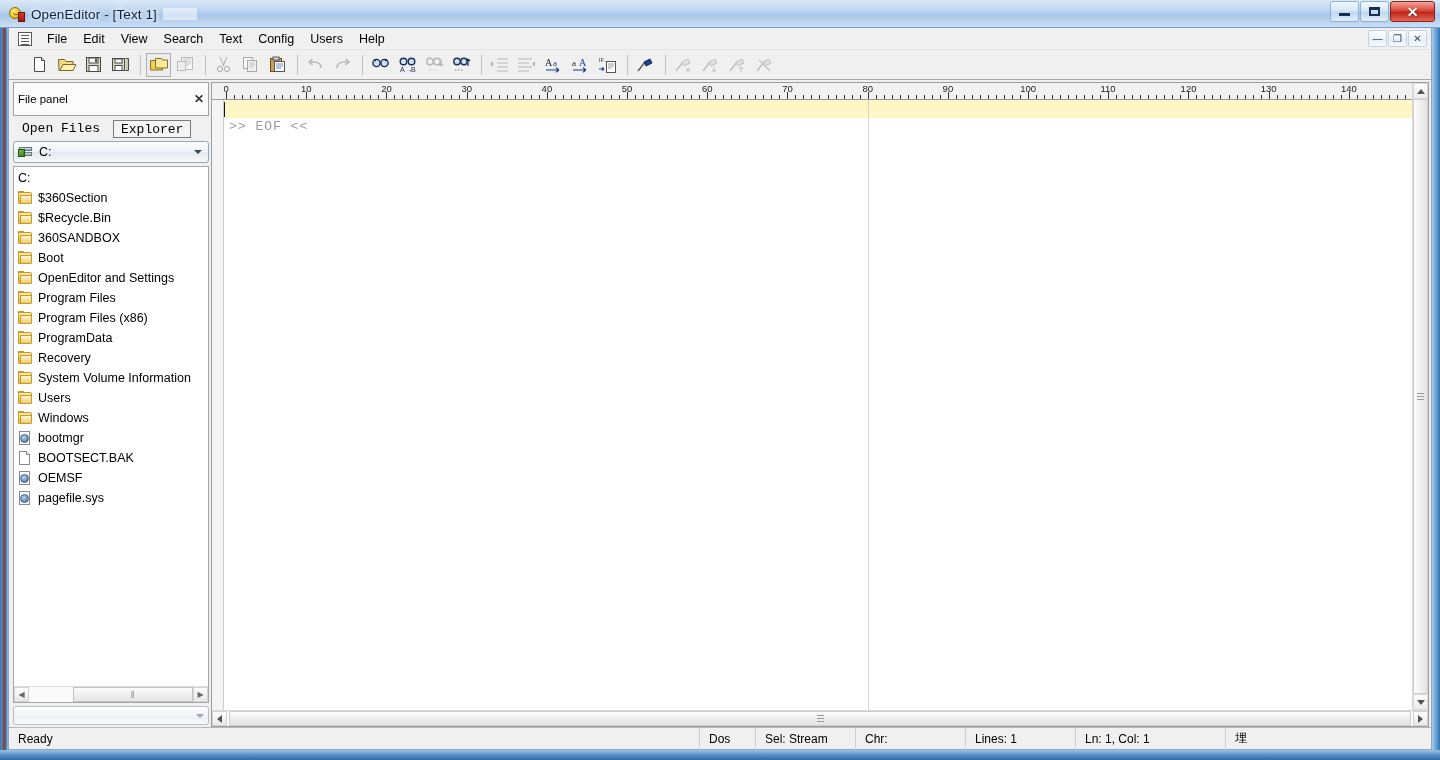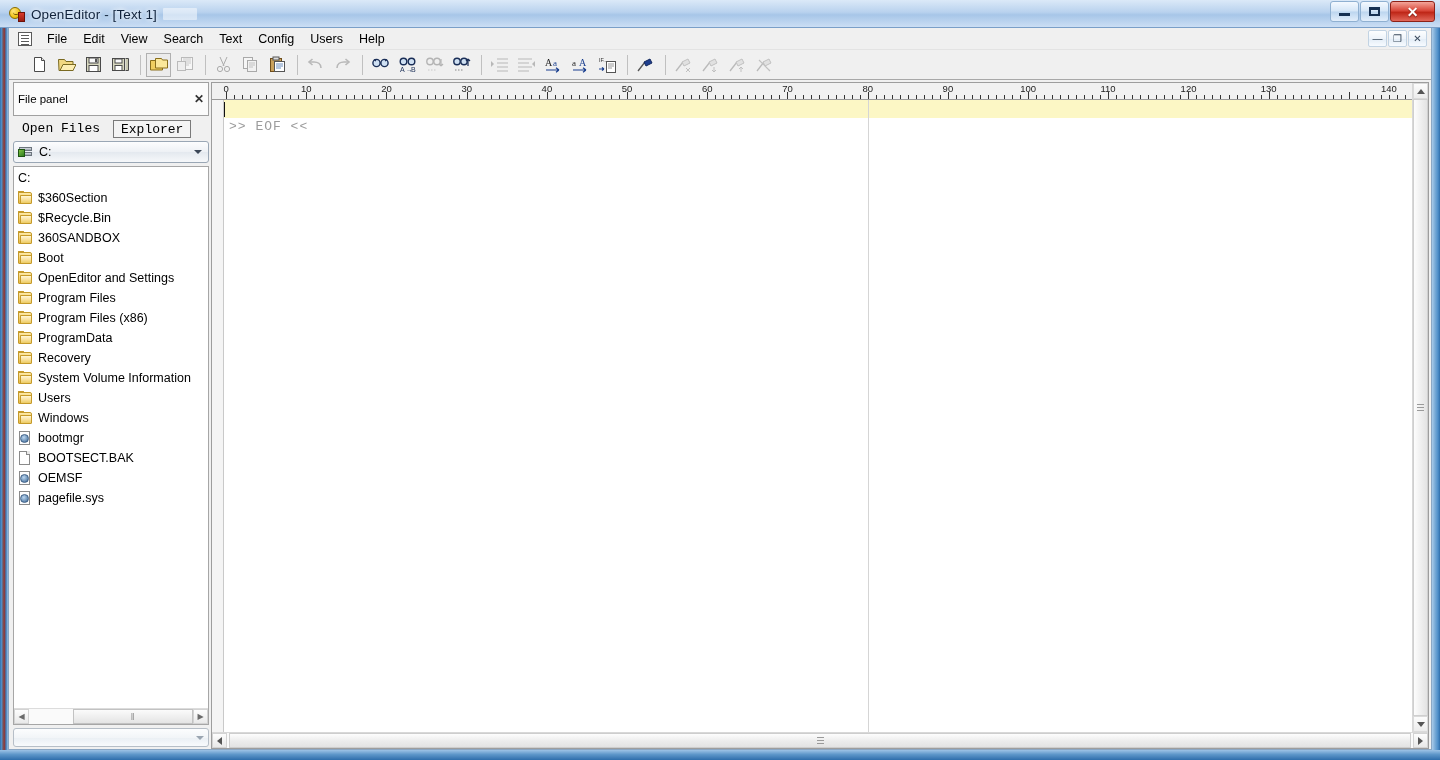--- a/index.html
+++ b/index.html
@@ -890,21 +890,21 @@
                 <div class="rnum" style="left: 329.6px;">40</div>
                 <div class="rnum" style="left: 409.8px;">50</div>
                 <div class="rnum" style="left: 490px;">60</div>
                 <div class="rnum" style="left: 570.2px;">70</div>
                 <div class="rnum" style="left: 650.4px;">80</div>
                 <div class="rnum" style="left: 730.6px;">90</div>
                 <div class="rnum" style="left: 808.2px;">100</div>
                 <div class="rnum" style="left: 888.4px;">110</div>
                 <div class="rnum" style="left: 968.6px;">120</div>
                 <div class="rnum" style="left: 1048.8px;">130</div>
-                <div class="rnum" style="left: 1169px;">140</div>
+                <div class="rnum" style="left: 1129px;">140</div>
               </div>
             <div id="text-scroll">
               <div id="gutter"></div>
               <div id="text-area">
                 <div id="cur-line"></div>
                 <div id="margin-line" style="left: 643.6px;"></div>
                 <div id="caret"></div>
                 <div id="eof">&gt;&gt; EOF &lt;&lt;</div>
               </div>
             </div>
@@ -939,15 +939,24 @@
             </div>
           </div>
           <div class="sb-btn">
               <div class="tri-rt"></div>
             </div>
         </div>
       </div>
     </div>
 
 
+    <div id="status-bar">
+      <div class="sb-cell first" style="width:690px">Ready</div>
+      <div class="sb-cell" style="width:56px">Dos</div>
+      <div class="sb-cell" style="width:100px">Sel: Stream</div>
+      <div class="sb-cell" style="width:110px">Chr:</div>
+      <div class="sb-cell" style="width:110px">Lines: 1</div>
+      <div class="sb-cell" style="width:150px">Ln: 1, Col: 1</div>
+      <div class="sb-cell" style="flex:1">埋</div>
+    </div>
 
   </div>
 </div>
 
 </body></html>

